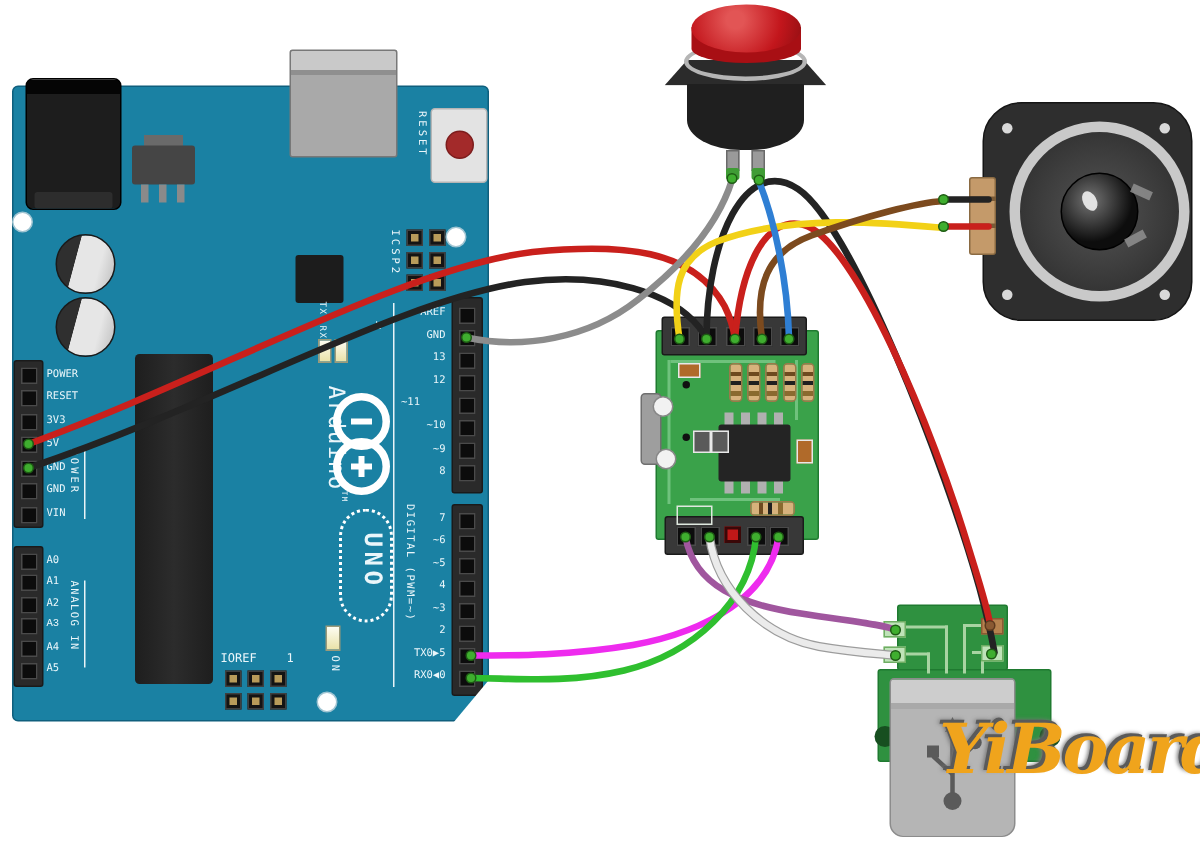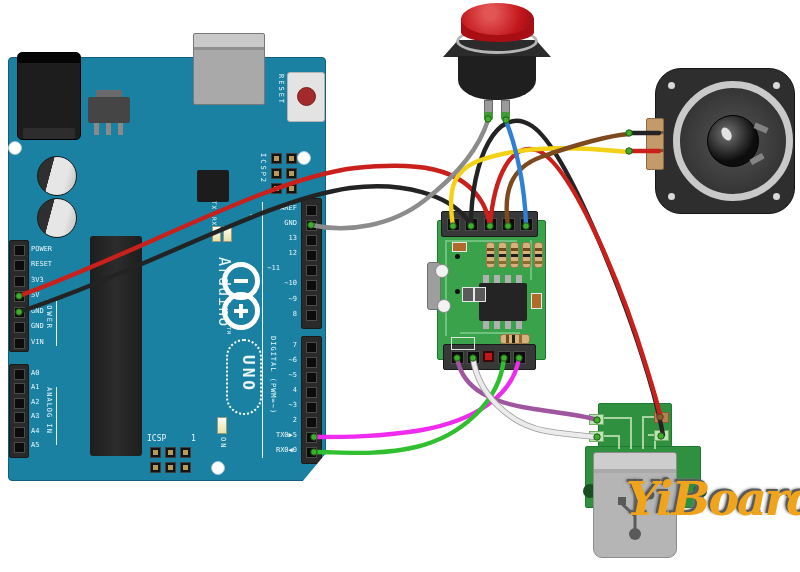--- a/index.html
+++ b/index.html
@@ -169,21 +169,21 @@
     <span>Arduino</span><span style="font-size:5px;vertical-align:top;">TM</span>
   </div>
   <div class="abs ring" style="left:222px;top:262px;width:38px;height:38px;border:5px solid #fff;"></div>
   <div class="abs ring" style="left:222px;top:292px;width:38px;height:38px;border:5px solid #fff;"></div>
   <div class="abs" style="left:234px;top:279px;width:14px;height:4px;background:#fff;"></div>
   <div class="abs" style="left:234px;top:309px;width:14px;height:4px;background:#fff;"></div>
   <div class="abs" style="left:239px;top:304px;width:4px;height:14px;background:#fff;"></div>
   <div class="abs" style="left:226px;top:339px;width:36px;height:76px;border:2px dotted #fff;border-radius:18px;box-sizing:border-box;"></div>
   <div class="vlabel" style="left:256px;top:355px;font-size:16px;font-weight:bold;letter-spacing:3px;">UNO</div>
 
-  <div class="silk" style="left:147px;top:435px;font-size:8px;">ICSP</div>
+  <div class="silk" style="left:147px;top:435px;font-size:8px;">IOREF</div>
   <div class="silk" style="left:191px;top:435px;font-size:8px;">1</div>
   <div class="mgrid" style="left:150px;top:447px;grid-template-columns:11px 11px 11px;">
     <div class="mpin"></div>
       <div class="mpin"></div>
       <div class="mpin"></div>
     <div class="mpin"></div>
       <div class="mpin"></div>
       <div class="mpin"></div>
   </div>
   <div class="ledrect" style="left:217px;top:417px;width:10px;height:17px;"></div>

